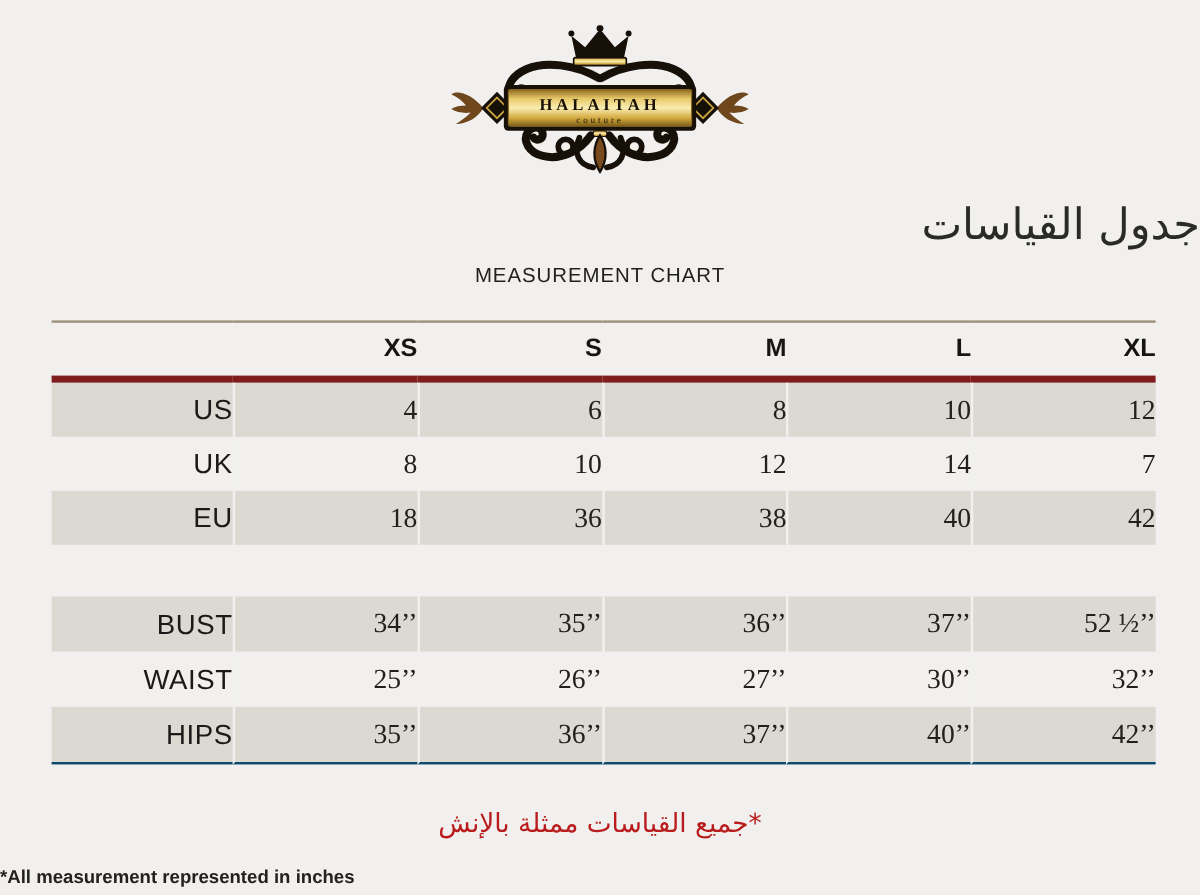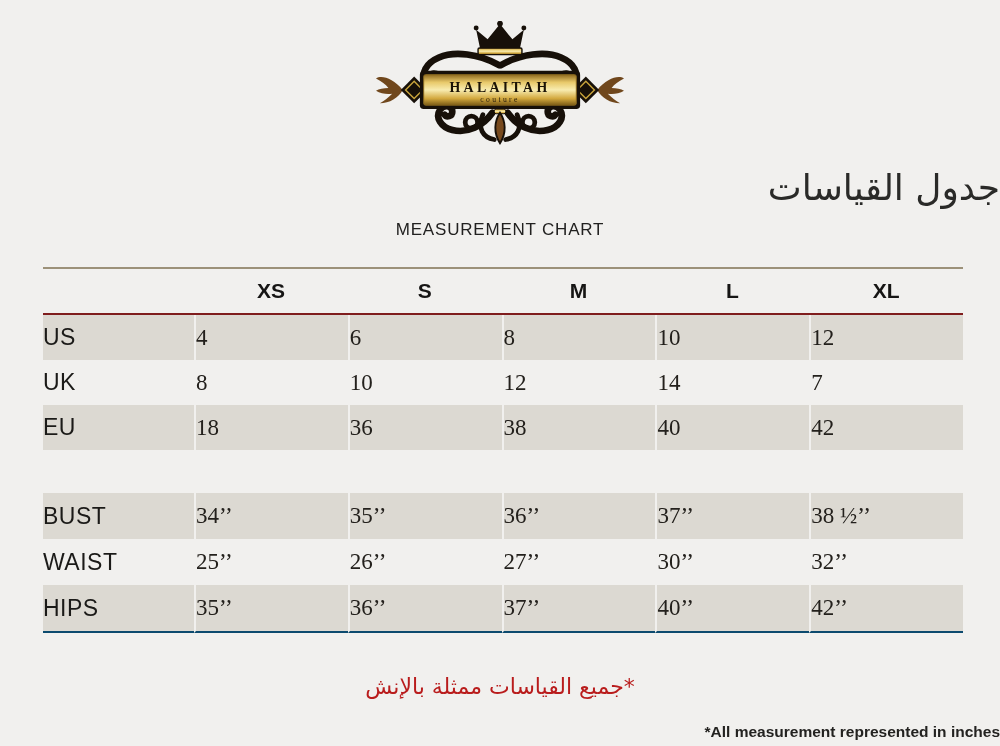--- a/index.html
+++ b/index.html
@@ -61,30 +61,30 @@
     left: 43px;
     width: 920px;
     border-collapse: separate;
     border-spacing: 0;
     table-layout: fixed;
   }
   .size-table col.label-col { width: 151px; }
   .size-table th {
     height: 44px;
     border-top: 2px solid #9c9179;
-    border-bottom: 2px solid #7f1d1d;
+    border-bottom: 6px solid #7f1d1d;
     font-size: 21px;
     font-weight: bold;
     color: #161514;
-    text-align: center;
+    text-align: right;
     vertical-align: middle;
     padding: 0;
   }
   .size-table td {
-    text-align: left;
+    text-align: right;
     vertical-align: middle;
     padding: 0;
   }
   .size-table tr.size-row td { height: 45px; }
   .size-table tr.measure-row td { height: 46px; }
   .size-table tr.shaded td { background: #dcd9d2; }
   .size-table tr.size-row td + td,
   .size-table tr.measure-row td + td { border-left: 2px solid #f1f0ee; }
   .size-table tr.spacer td { height: 43px; background: transparent; }
   .size-table tr.last td { border-bottom: 2px solid #0c4a6e; }
@@ -110,21 +110,21 @@
     direction: rtl;
     font-family: "DejaVu Sans", sans-serif;
     font-size: 22px;
     color: #b91c1c;
   }
   .note-en {
     position: absolute;
     top: 707px;
     left: 0;
     width: 100%;
-    text-align: right;
+    text-align: left;
     font-size: 15.5px;
     font-weight: bold;
     color: #232220;
   }
 </style>
 </head>
 <body>
 
 <div class="page">
 
@@ -223,21 +223,21 @@
       </tr>
       <tr class="spacer">
         <td colspan="6"></td>
       </tr>
       <tr class="measure-row shaded">
         <td class="row-label">BUST</td>
         <td class="num">34’’</td>
         <td class="num">35’’</td>
         <td class="num">36’’</td>
         <td class="num">37’’</td>
-        <td class="num">38 ½’’</td>
+        <td class="num">52 ½’’</td>
       </tr>
       <tr class="measure-row">
         <td class="row-label">WAIST</td>
         <td class="num">25’’</td>
         <td class="num">26’’</td>
         <td class="num">27’’</td>
         <td class="num">30’’</td>
         <td class="num">32’’</td>
       </tr>
       <tr class="measure-row shaded last">

